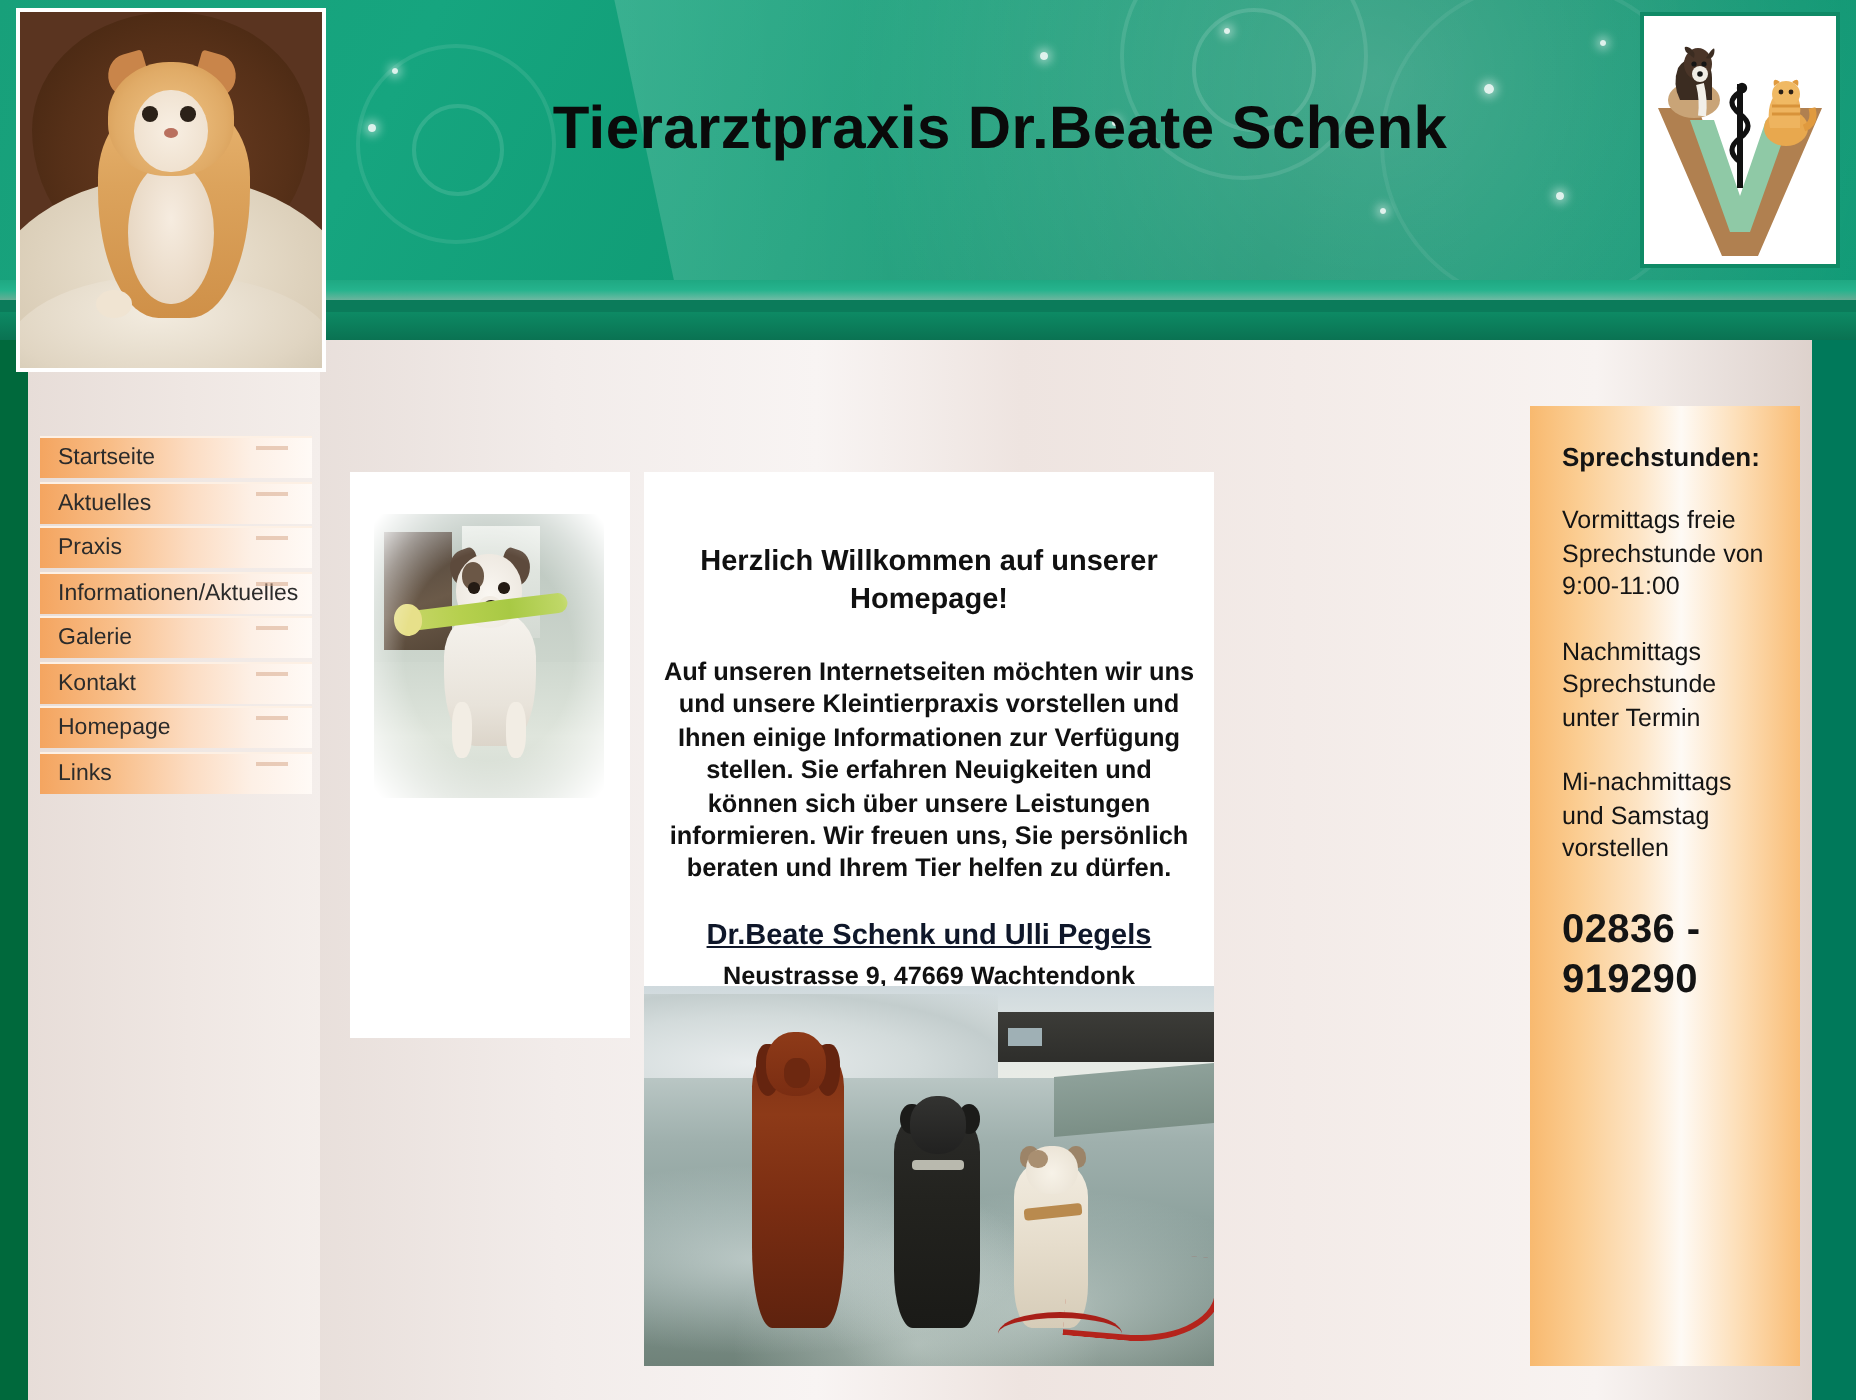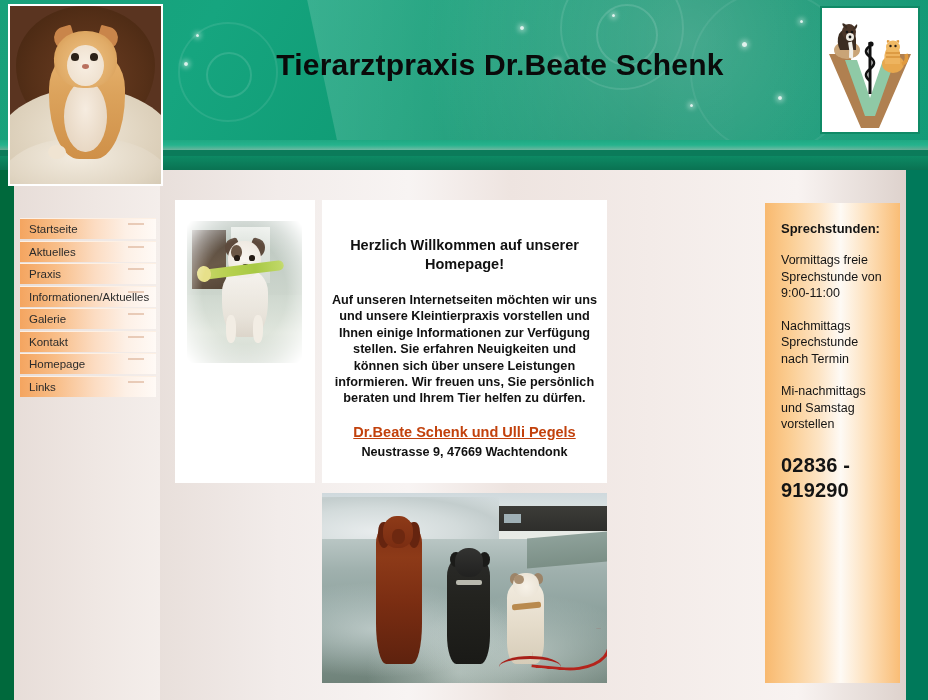--- a/index.html
+++ b/index.html
@@ -223,20 +223,21 @@
     position: absolute;
     right: 12px; top: 4px;
     width: 16px; height: 2px;
     background: rgba(215,170,140,0.55);
   }
 
   
   .panel {
     position: absolute;
     background: #ffffff;
+    margin-top: 36px;
   }
   .panel-dog {
     left: 175px; top: 200px;
     width: 140px; height: 283px;
   }
   .panel-text {
     left: 322px; top: 200px;
     width: 285px; height: 283px;
   }
 
@@ -321,21 +322,21 @@
     color: #111;
     line-height: 16.4px;
   }
   .signature {
     position: absolute;
     left: 10px; top: 224px;
     width: 265px;
     text-align: center;
     font-size: 14.5px;
     font-weight: bold;
-    color: #c2410c;
+    color: #0f172a;
   }
   .signature .u { text-decoration: underline; }
   .address {
     position: absolute;
     left: 10px; top: 245px;
     width: 265px;
     text-align: center;
     font-size: 12.6px;
     font-weight: bold;
     color: #111;
@@ -625,18 +626,18 @@
     <div class="jack-head"></div>
     <div class="jack-patch"></div>
     <div class="jack-harness"></div>
     <div class="leash"></div>
     <div class="leash2"></div>
   </div>
 
   <aside class="info">
     <h3>Sprechstunden:</h3>
     <p>Vormittags freie Sprechstunde von 9:00-11:00</p>
-    <p>Nachmittags Sprechstunde nach Termin</p>
+    <p>Nachmittags Sprechstunde unter Termin</p>
     <p>Mi-nachmittags und Samstag vorstellen</p>
     <div class="phone">02836 - 919290</div>
   </aside>
 
 </div>
 
 </body></html>

